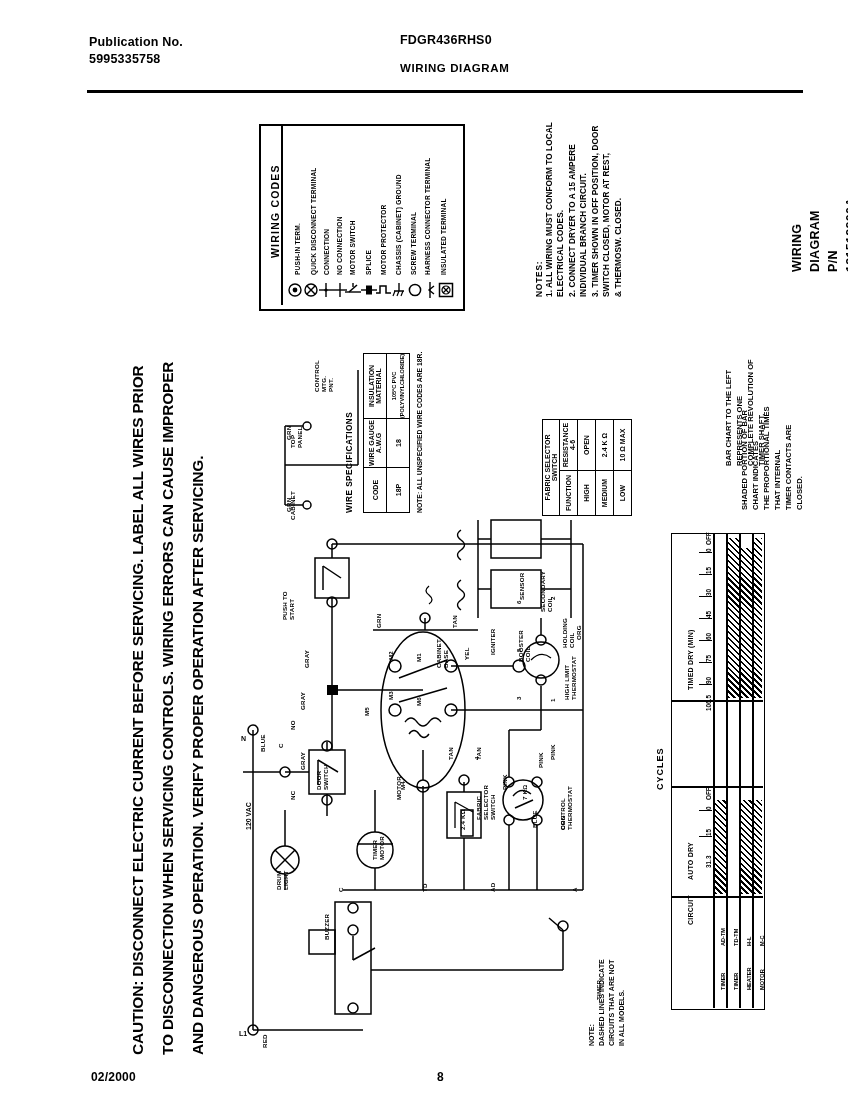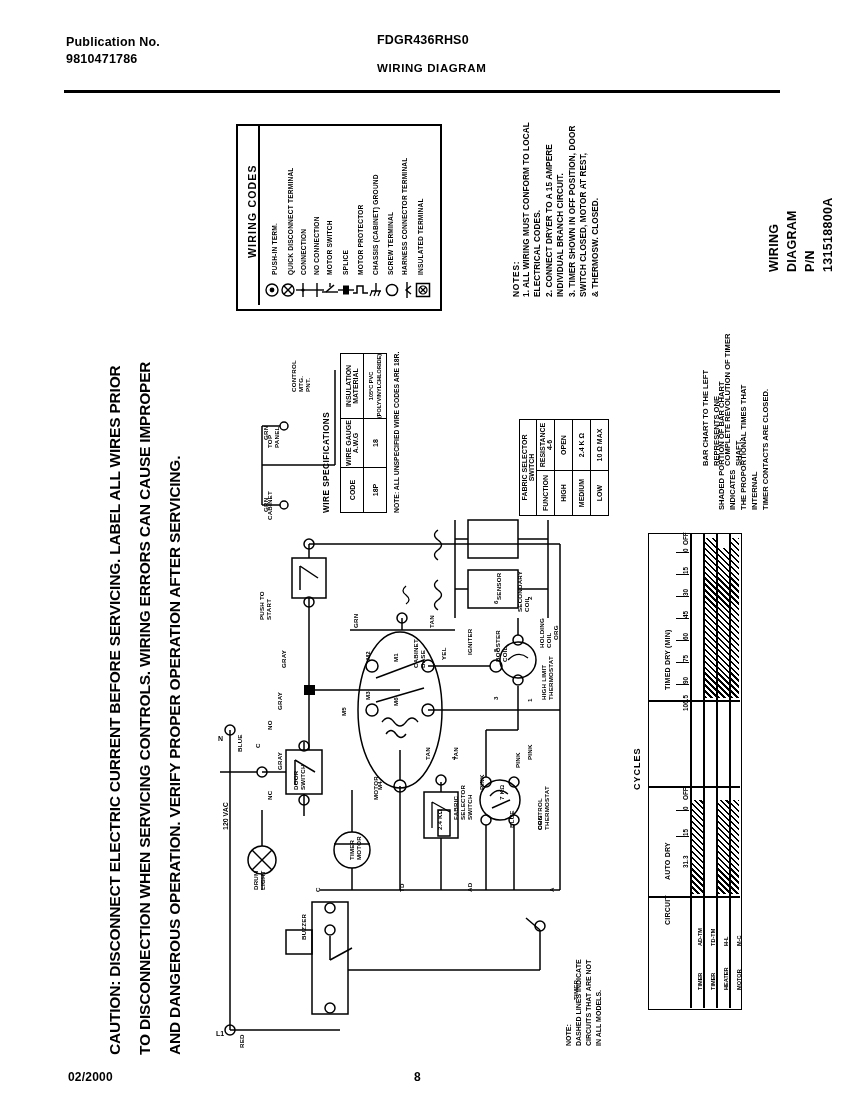--- a/index.html
+++ b/index.html
@@ -1,17 +1,17 @@
 <!DOCTYPE html>
 <html><head>
 <meta charset="utf-8">
 <style>
   html,body{margin:0;padding:0;background:#fff;}
   body{width:848px;height:1100px;position:relative;font-family:"Liberation Sans",sans-serif;color:#000;overflow:hidden;}
-  .pg{position:absolute;inset:0;}
+  .pg{position:absolute;inset:0;margin-left:23px;}
   .abs{position:absolute;}
   .t{font-weight:bold;letter-spacing:.2px;white-space:nowrap;}
   .rot90{transform-origin:0 0;transform:rotate(-90deg);}
   .hdr-pub{left:66px;top:34px;font-size:12.5px;font-weight:bold;line-height:17px;}
   .hdr-model{left:377px;top:33px;font-size:12.5px;font-weight:bold;}
   .hdr-wd{left:377px;top:62px;font-size:11.5px;font-weight:bold;letter-spacing:.6px;}
   .rule{left:64px;top:90px;width:716px;height:3px;background:#000;}
   .foot-date{left:68px;top:1070px;font-size:12px;font-weight:bold;}
   .foot-page{left:414px;top:1070px;font-size:12px;font-weight:bold;}
 
@@ -54,21 +54,21 @@
   .note-bottom{left:564px;top:1046px;font-size:7px;font-weight:bold;line-height:10px;}
   svg{display:block;}
 </style>
 </head>
 <body>
 
 <div class="pg">
 
   <div class="abs t hdr-pub">
     <div>Publication No.</div>
-    <div>9810471786</div>
+    <div>5995335758</div>
   </div>
   <div class="abs t hdr-model">FDGR436RHS0</div>
   <div class="abs t hdr-wd">WIRING DIAGRAM</div>
   <div class="abs rule"></div>
 
   <div class="abs t foot-date">02/2000</div>
   <div class="abs t foot-page">8</div>
 
   <div class="abs caution rot90">
     <div>CAUTION: DISCONNECT ELECTRIC CURRENT BEFORE SERVICING. LABEL ALL WIRES PRIOR</div>

